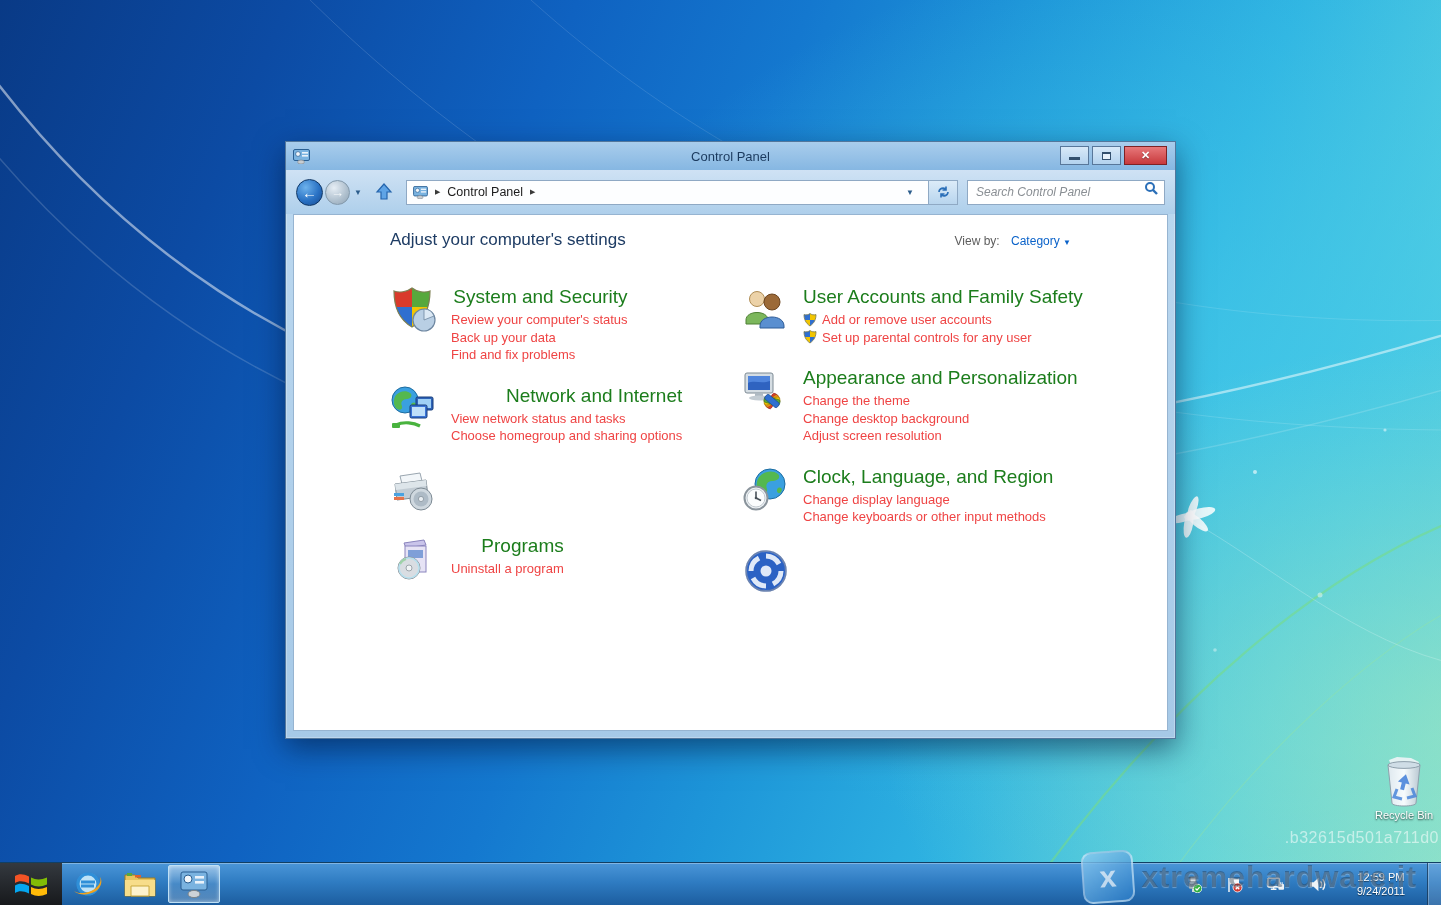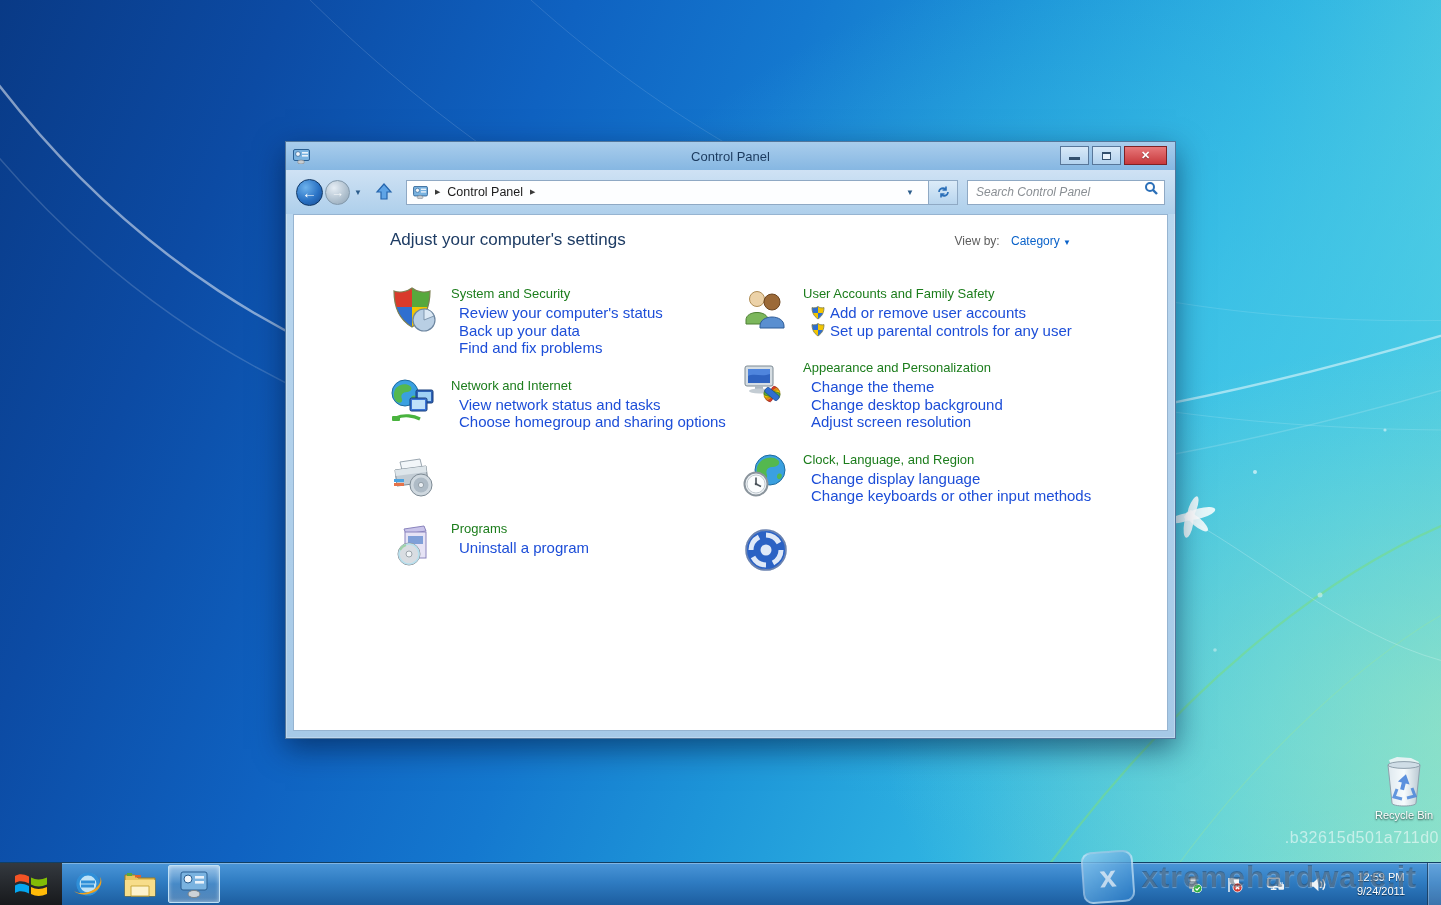--- a/index.html
+++ b/index.html
@@ -57,35 +57,35 @@
     display:flex; align-items:center; justify-content:center; }
 
   .search-box { width:198px; height:25px; background:#fff; border:1px solid #8fa9c4;
     display:flex; padding:0 6px; }
   .search-input { flex:1; border:none; outline:none; font-size:12px; color:#333;
     font-family:"Liberation Sans", sans-serif; background:transparent; }
   .search-input::placeholder { font-style:italic; color:#8a8f94; }
 
   
   .content { position:absolute; left:7px; right:7px; top:72px; bottom:7px;
-    background:#fff; border:1px solid #96b4d1; overflow:hidden; }
+    background:#fff; border:1px solid #96b4d1; overflow:hidden;text-align:right; }
   .content-header { display:flex; justify-content:space-between; align-items:baseline;
     margin:15px 96px 0 96px; }
   .page-title { font-size:17px; font-weight:normal; color:#1e3c64; margin:0; }
   .view-by { font-size:12px; color:#5d5d5d; }
   .view-by .vlink { color:#0a62c9; cursor:pointer; margin-left:8px; }
   .view-by .varrow { font-size:8px; color:#0a62c9; }
 
   .columns { display:flex; margin-top:36px; }
   .col-left { margin-left:96px; width:352px; }
   .cat { display:flex; margin-bottom:21px; }
   .cat-icon { width:48px; height:48px; margin-right:13px; flex:none; }
-  .cat-title { font-size:13px; font-weight:normal; color:#1c7d1c; margin:0 0 3px; cursor:pointer; }
-  .cp-link { display:flex; align-items:center; font-size:15px; color:#1d4ed8;
-    line-height:17.5px; text-decoration:none; cursor:pointer;margin-left:8px; }
+  .cat-title { font-size:19px; font-weight:normal; color:#1c7d1c; margin:0 0 3px; cursor:pointer; }
+  .cp-link { display:flex; align-items:center; font-size:13px; color:#ef4444;
+    line-height:17.5px; text-decoration:none; cursor:pointer; }
   .uac-shield { width:14px; height:14px; margin-right:5px; flex:none; }
 
   
   .taskbar { position:absolute; left:0; right:0; bottom:0; height:43px;
     background:linear-gradient(#4b96d8, #2f7cc2 45%, #1c5d9f);
     border-top:1px solid #123f63; box-shadow:0 1px 0 rgba(255,255,255,.3) inset;
     display:flex; align-items:stretch; }
   .start-btn { width:62px; background:linear-gradient(#34393f,#17191c);
     display:flex; align-items:center; justify-content:center; }
   .task-icon { width:52px; display:flex; align-items:center; justify-content:center; }

